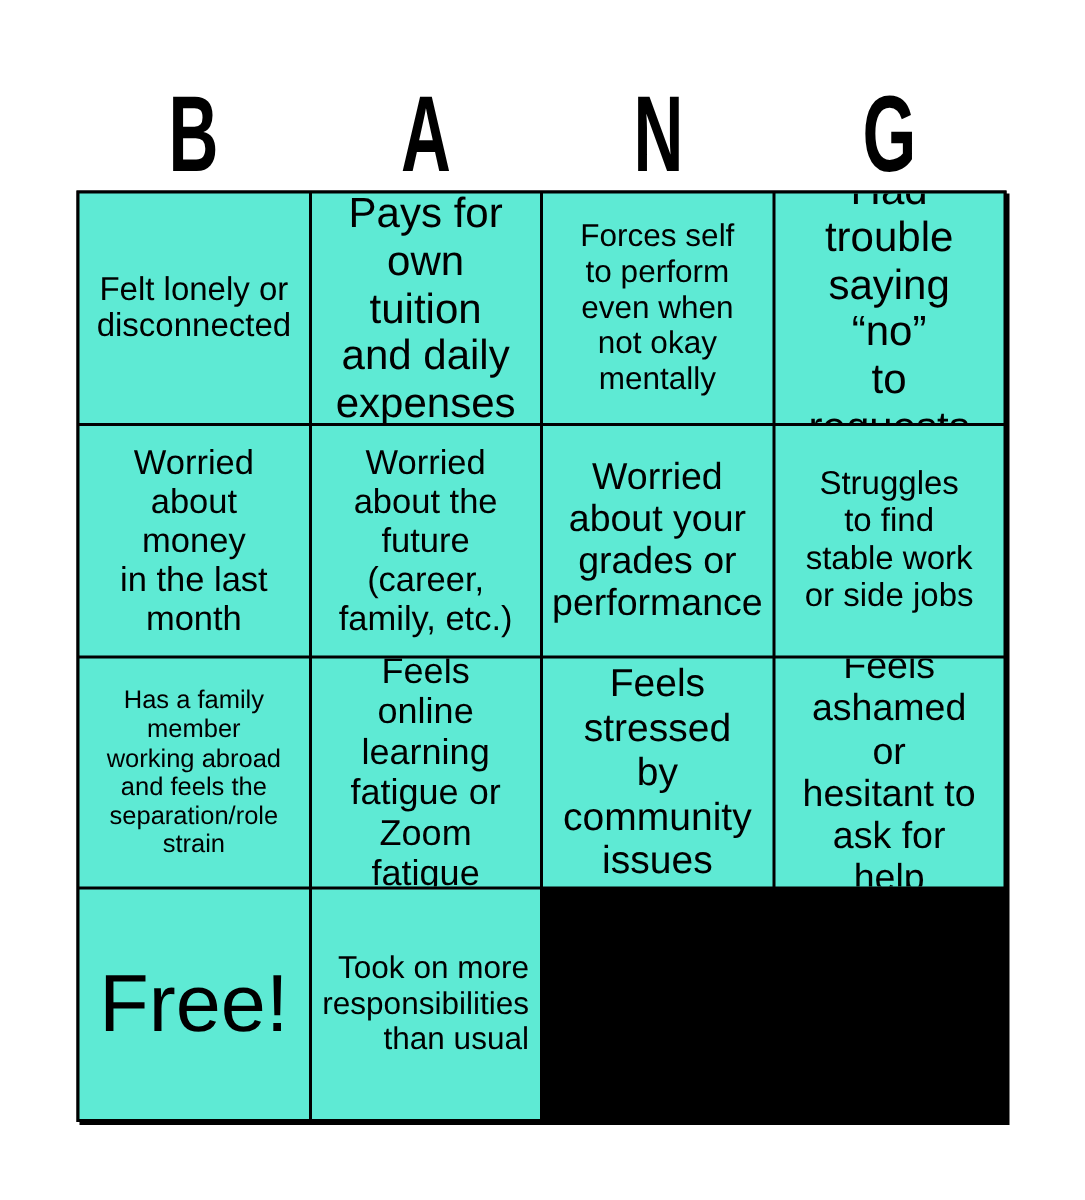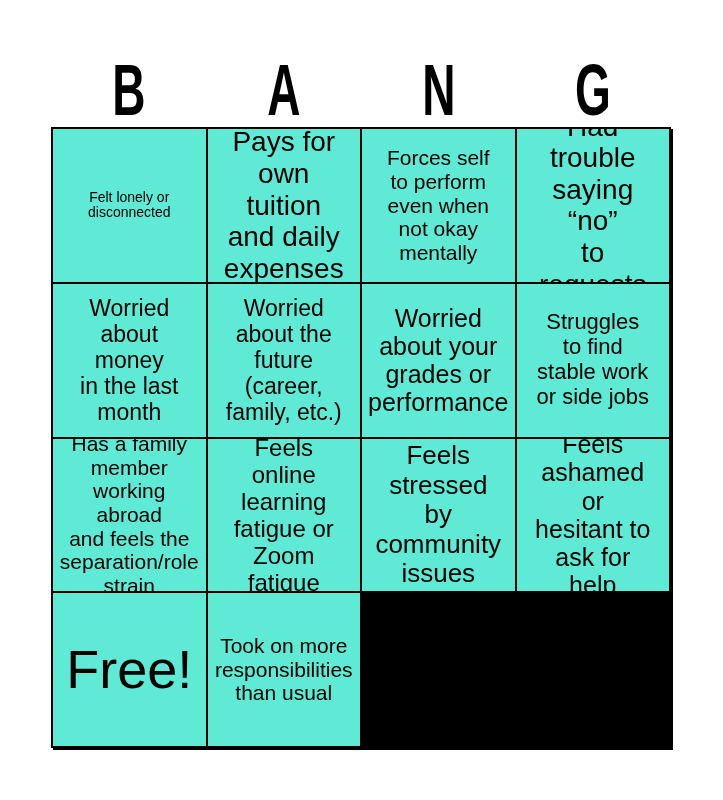--- a/index.html
+++ b/index.html
@@ -78,21 +78,21 @@
         <span>A</span>
       </div>
       <div class="bang-letter">
         <span>N</span>
       </div>
       <div class="bang-letter">
         <span>G</span>
       </div>
     </div>
   <div class="grid">
-      <div class="cell" style="font-size: 14px;"><span>Felt lonely or
+      <div class="cell" style="font-size: 22px;"><span>Felt lonely or
 disconnected</span></div>
       <div class="cell" style="font-size: 28px;"><span>Pays for
 own tuition
 and daily
 expenses</span></div>
       <div class="cell" style="font-size: 21px;"><span>Forces self
 to perform
 even when
 not okay
 mentally</span></div>
@@ -110,36 +110,36 @@
 (career,
 family, etc.)</span></div>
       <div class="cell" style="font-size: 25px;"><span>Worried
 about your
 grades or
 performance</span></div>
       <div class="cell" style="font-size: 22px;"><span>Struggles
 to find
 stable work
 or side jobs</span></div>
-      <div class="cell" style="font-size: 21px;"><span>Has a family
+      <div class="cell" style="font-size: 17px;"><span>Has a family
 member
 working abroad
 and feels the
 separation/role
 strain</span></div>
       <div class="cell" style="font-size: 24px; justify-content: flex-end;"><span>Feels online
 learning
 fatigue or
 Zoom fatigue</span></div>
       <div class="cell" style="font-size: 26px;"><span>Feels
 stressed by
 community
 issues</span></div>
       <div class="cell" style="font-size: 25px;"><span>Feels
 ashamed or
 hesitant to
 ask for help</span></div>
       <div class="cell" style="font-size: 54px;"><span>Free!</span></div>
-      <div class="cell" style="font-size: 21px;"><span>Took on more
+      <div class="cell" style="font-size: 21px; text-align: right;"><span>Took on more
 responsibilities
 than usual</span></div>
     </div>
 </div>
 
 </body></html>

